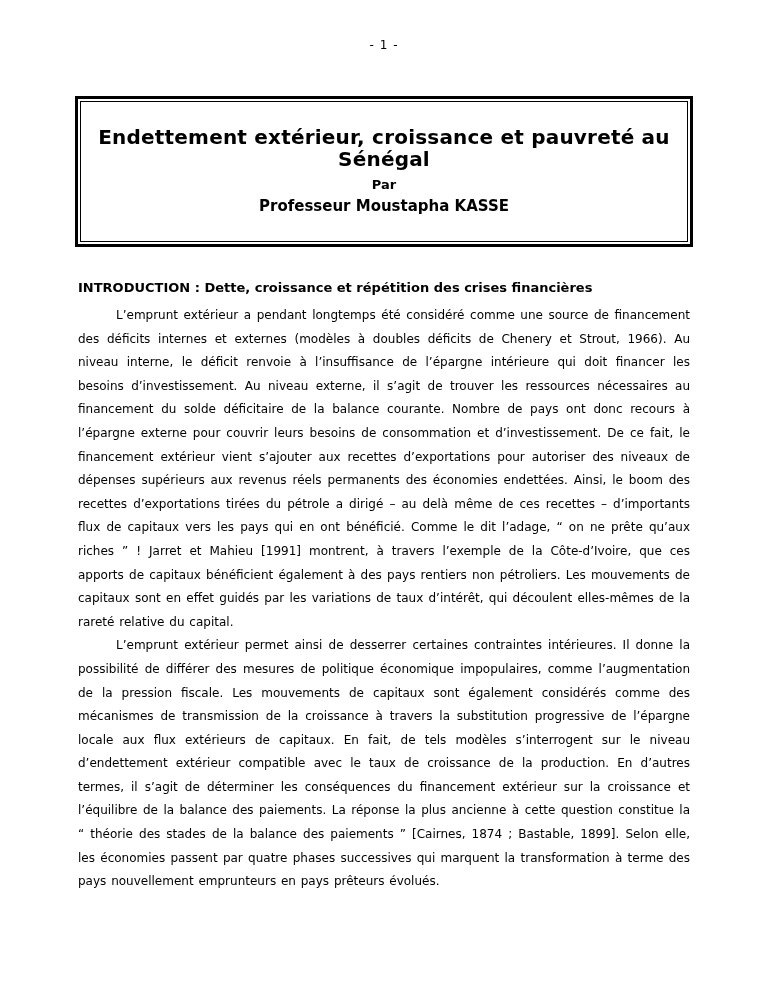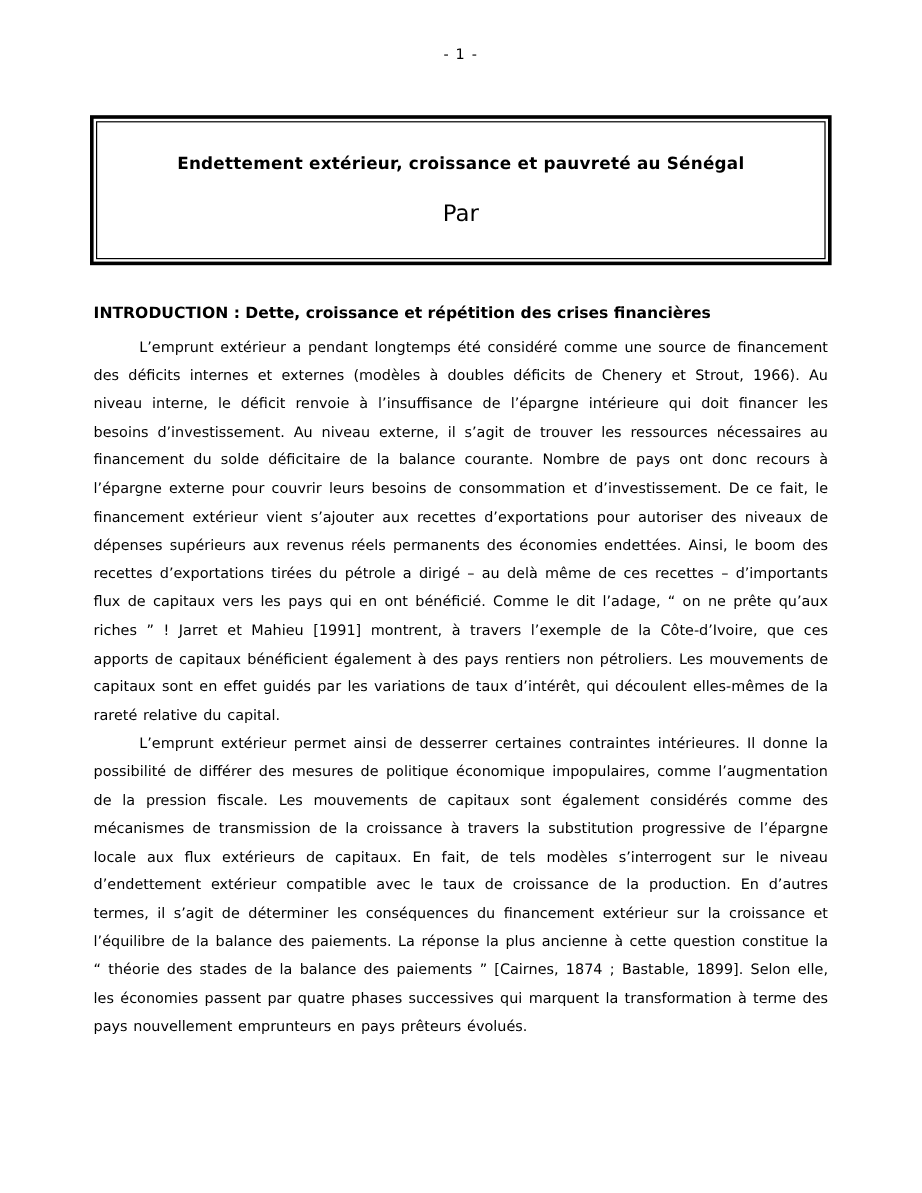--- a/index.html
+++ b/index.html
@@ -28,28 +28,28 @@
     border: 3px solid #000000;
     padding: 2px;
   }
   .title-box-inner {
     border: 1px solid #000000;
     padding: 24px 6px 26px 6px;
     text-align: center;
   }
   .doc-title {
     font-weight: bold;
-    font-size: 14px;
+    font-size: 20px;
     line-height: 22px;
     letter-spacing: 0.2px;
   }
   .byline {
-    font-weight: normal;
-    font-size: 19px;
-    margin-top: 19px;
+    font-weight: bold;
+    font-size: 13px;
+    margin-top: 7px;
   }
   .author {
     font-weight: bold;
     font-size: 15px;
     margin-top: 5px;
   }
   .content {
     margin: 32px 78px 0 78px;
   }
   .section-heading {
@@ -71,20 +71,21 @@
 <body>
 
 <div class="page">
 
   <div class="page-number">- 1 -</div>
 
   <div class="title-box-outer">
     <div class="title-box-inner">
       <div class="doc-title">Endettement extérieur, croissance et pauvreté au Sénégal</div>
       <div class="byline">Par</div>
+      <div class="author">Professeur Moustapha KASSE</div>
     </div>
   </div>
 
   <div class="content">
     <div class="section-heading">INTRODUCTION : Dette, croissance et répétition des crises financières</div>
 
     <p class="body-para">L’emprunt extérieur a pendant longtemps été considéré comme une source de financement des déficits internes et externes (modèles à doubles déficits de Chenery et Strout, 1966). Au niveau interne, le déficit renvoie à l’insuffisance de l’épargne intérieure qui doit financer les besoins d’investissement. Au niveau externe, il s’agit de trouver les ressources nécessaires au financement du solde déficitaire de la balance courante. Nombre de pays ont donc recours à l’épargne externe pour couvrir leurs besoins de consommation et d’investissement. De ce fait, le financement extérieur vient s’ajouter aux recettes d’exportations pour autoriser des niveaux de dépenses supérieurs aux revenus réels permanents des économies endettées. Ainsi, le boom des recettes d’exportations tirées du pétrole a dirigé – au delà même de ces recettes – d’importants flux de capitaux vers les pays qui en ont bénéficié. Comme le dit l’adage, “ on ne prête qu’aux riches ” ! Jarret et Mahieu [1991] montrent, à travers l’exemple de la Côte-d’Ivoire, que ces apports de capitaux bénéficient également à des pays rentiers non pétroliers. Les mouvements de capitaux sont en effet guidés par les variations de taux d’intérêt, qui découlent elles-mêmes de la rareté relative du capital.</p>
 
     <p class="body-para">L’emprunt extérieur permet ainsi de desserrer certaines contraintes intérieures. Il donne la possibilité de différer des mesures de politique économique impopulaires, comme l’augmentation de la pression fiscale. Les mouvements de capitaux sont également considérés comme des mécanismes de transmission de la croissance à travers la substitution progressive de l’épargne locale aux flux extérieurs de capitaux. En fait, de tels modèles s’interrogent sur le niveau d’endettement extérieur compatible avec le taux de croissance de la production. En d’autres termes, il s’agit de déterminer les conséquences du financement extérieur sur la croissance et l’équilibre de la balance des paiements. La réponse la plus ancienne à cette question constitue la “ théorie des stades de la balance des paiements ” [Cairnes, 1874 ; Bastable, 1899]. Selon elle, les économies passent par quatre phases successives qui marquent la transformation à terme des pays nouvellement emprunteurs en pays prêteurs évolués.</p>
   </div>

